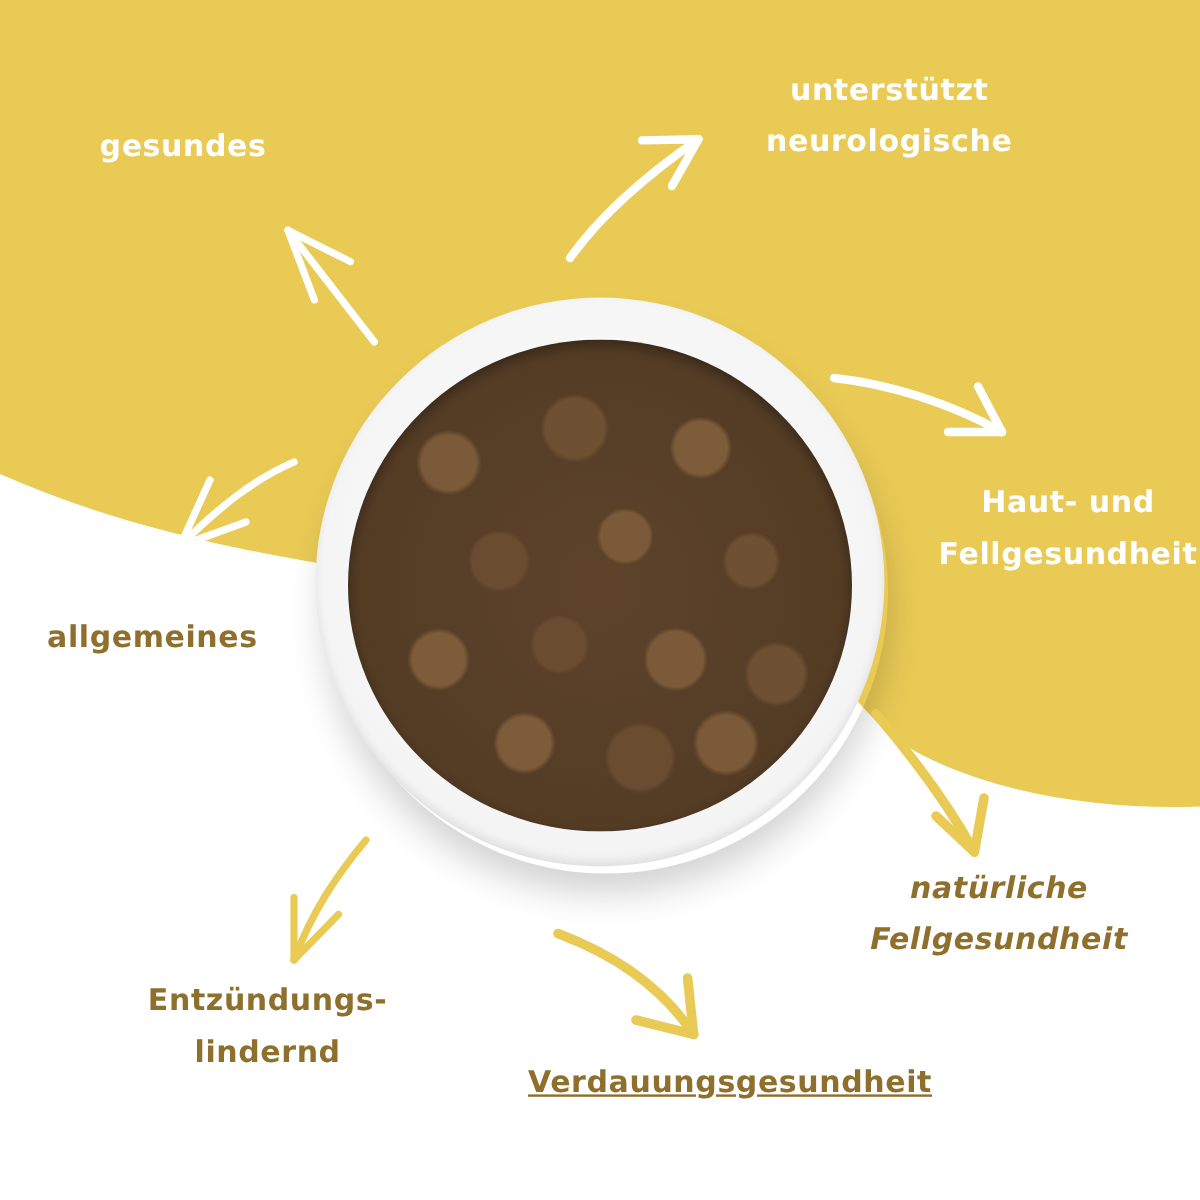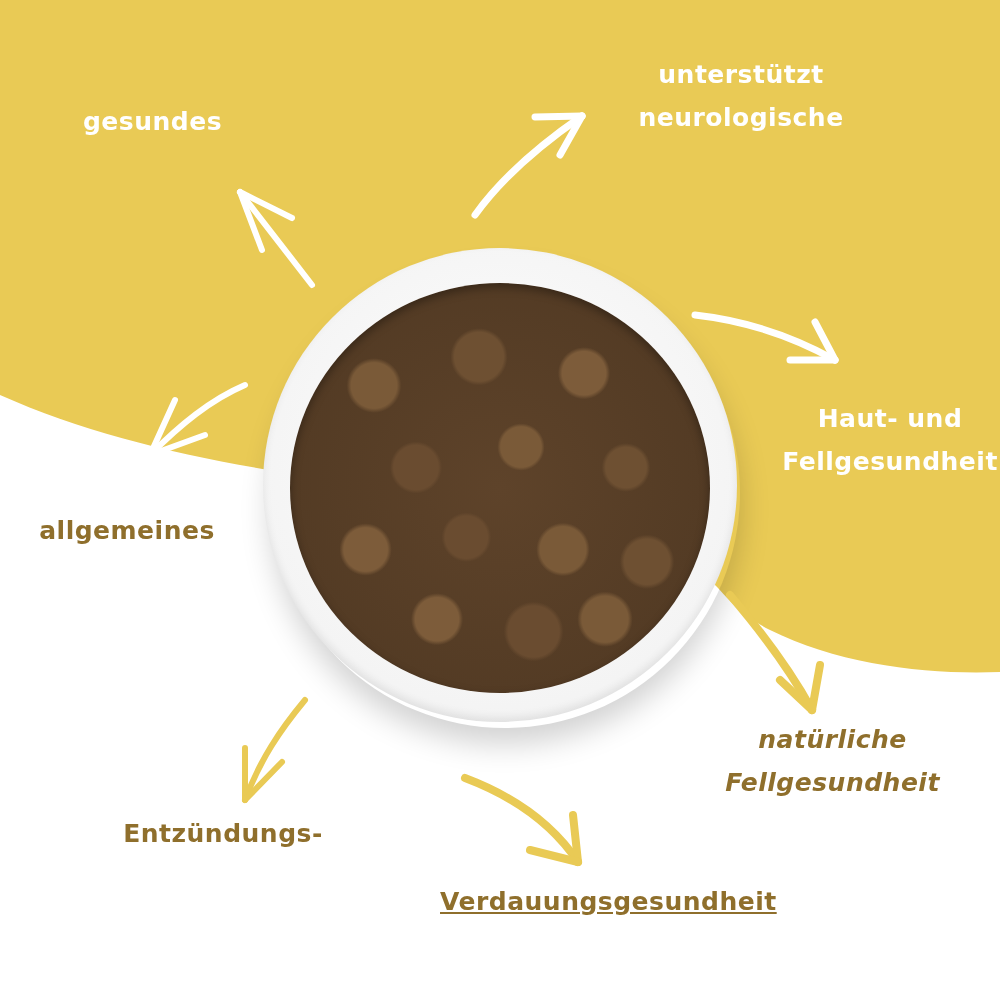--- a/index.html
+++ b/index.html
@@ -123,17 +123,18 @@
   <span>allgemeines</span>
 </div>
 
 <div class="label dark" style="left:715px; top:718px; width:235px;font-style:italic;">
   <span>natürliche</span>
   <span>Fellgesundheit</span>
 </div>
 
 <div class="label dark" style="left:118px; top:812px; width:210px;">
   <span>Entzündungs-</span>
+  <span>lindernd</span>
 </div>
 
 <div class="label dark" style="left:440px; top:880px; width:335px;text-decoration:underline;">
   <span>Verdauungsgesundheit</span>
 </div>
 
 </body></html>

